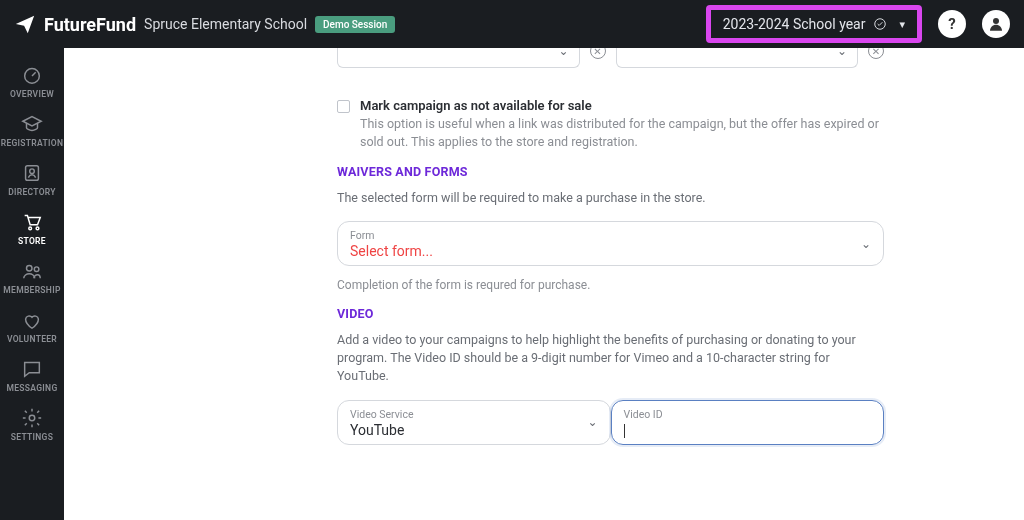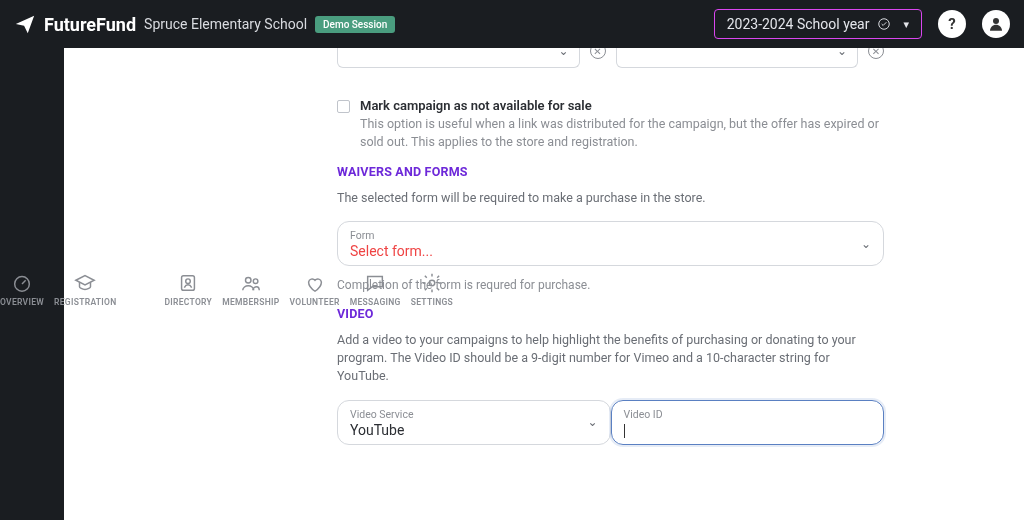--- a/index.html
+++ b/index.html
@@ -3,28 +3,28 @@
 <meta charset="utf-8">
 <style>
   * { box-sizing: border-box; margin: 0; padding: 0; }
   body { font-family: -apple-system, BlinkMacSystemFont, "Segoe UI", Roboto, sans-serif; background: #fff; color: #333; width: 1024px; height: 520px; overflow: hidden; }
   .topbar { height: 48px; background: #1a1d21; display: flex; align-items: center; padding: 0 14px; gap: 8px; }
   .logo { display: flex; align-items: center; gap: 8px; color: #fff; font-weight: 700; font-size: 18px; }
   .logo svg { width: 22px; height: 22px; }
   .school-name { color: #d9dbe0; font-size: 14px; }
   .badge { background: #4a9d7f; color: #fff; font-size: 10px; padding: 3px 8px; border-radius: 3px; font-weight: 500; }
   .spacer { flex: 1; }
-  .year-select { display: flex; align-items: center; gap: 8px; border: 1px solid #d946ef; border-radius: 4px; padding: 6px 12px; color: #e3e5ea; font-size: 14px; cursor: pointer; }
+  .year-select { display: flex; align-items: center; gap: 8px; border: 5px solid #d946ef; border-radius: 4px; padding: 6px 12px; color: #e3e5ea; font-size: 14px; cursor: pointer; }
   .year-select .chev { margin-left: 4px; font-size: 11px; }
   .icon-btn { width: 28px; height: 28px; border-radius: 50%; background: #fff; color: #333; display: flex; align-items: center; justify-content: center; font-size: 15px; font-weight: 700; cursor: pointer; margin-left: 8px; }
   .avatar { width: 28px; height: 28px; border-radius: 50%; background: #fff; display: flex; align-items: center; justify-content: center; margin-left: 8px; cursor: pointer; }
   .avatar svg { width: 18px; height: 18px; }
 
   .shell { display: flex; height: calc(100% - 48px); }
-  .sidebar { width: 64px; background: #1a1d21; display: flex; flex-direction: row; align-items: center; padding-top: 8px; gap: 10px; }
+  .sidebar { width: 64px; background: #1a1d21; display: flex; flex-direction: column; align-items: center; padding-top: 8px; gap: 0; }
   .navitem { width: 64px; padding: 8px 0 6px; display: flex; flex-direction: column; align-items: center; gap: 3px; color: #8b8e94; font-size: 8.5px; font-weight: 600; letter-spacing: 0.3px; cursor: pointer; text-transform: uppercase; }
   .navitem.active { color: #fff; }
   .navitem svg { width: 22px; height: 22px; stroke: currentColor; fill: none; stroke-width: 1.6; }
 
   .main { flex: 1; overflow-y: auto; padding: 0 0 30px 0; }
   .content { max-width: 820px; margin: 0 auto; padding: 0 120px 0 120px; }
   .content { padding: 0; margin-left: 208px; margin-right: 0; width: 548px; }
   @media (max-width: 10000px) { .content { margin-left: 273px; width: 547px; } }
 
   .row-pair { display: flex; gap: 10px; align-items: center; margin-bottom: 16px; }
@@ -93,35 +93,35 @@
         </svg>
         <span>OVERVIEW</span>
       </div>
     <div class="navitem">
         <svg viewBox="0 0 24 24">
           <path d="M2 9l10-5 10 5-10 5z"></path>
           <path d="M6 11v5c0 1 3 3 6 3s6-2 6-3v-5"></path>
         </svg>
         <span>REGISTRATION</span>
       </div>
+    <div class="navitem">
+        <svg viewBox="0 0 24 24">
+          <rect x="5" y="4" width="14" height="16" rx="2"></rect>
+          <circle cx="12" cy="10" r="2.5"></circle>
+          <path d="M8 17c1-2 3-3 4-3s3 1 4 3"></path>
+        </svg>
+        <span>DIRECTORY</span>
+      </div>
     <div class="navitem active">
         <svg viewBox="0 0 24 24">
           <path d="M4 5h3l3 10h8l3-8H8"></path>
           <circle cx="10" cy="19" r="1.5"></circle>
           <circle cx="18" cy="19" r="1.5"></circle>
         </svg>
         <span>STORE</span>
-      </div>
-    <div class="navitem">
-        <svg viewBox="0 0 24 24">
-          <rect x="5" y="4" width="14" height="16" rx="2"></rect>
-          <circle cx="12" cy="10" r="2.5"></circle>
-          <path d="M8 17c1-2 3-3 4-3s3 1 4 3"></path>
-        </svg>
-        <span>DIRECTORY</span>
       </div>
     <div class="navitem">
         <svg viewBox="0 0 24 24">
           <circle cx="9" cy="9" r="3"></circle>
           <circle cx="17" cy="10" r="2.5"></circle>
           <path d="M3 20c0-3 3-5 6-5s6 2 6 5"></path>
           <path d="M14 20c0-2 2-4 4-4s3 1 3 4"></path>
         </svg>
         <span>MEMBERSHIP</span>
       </div>

